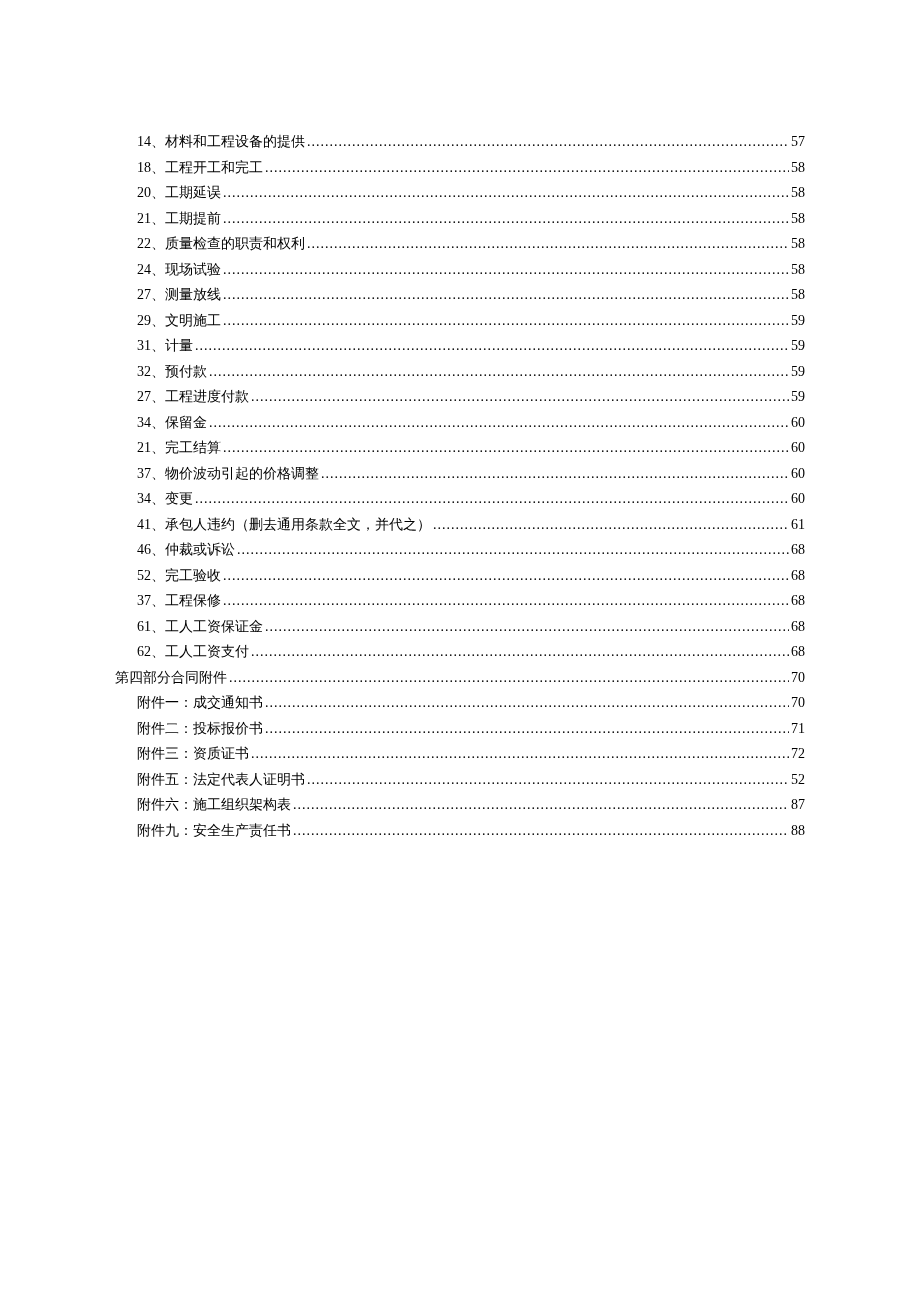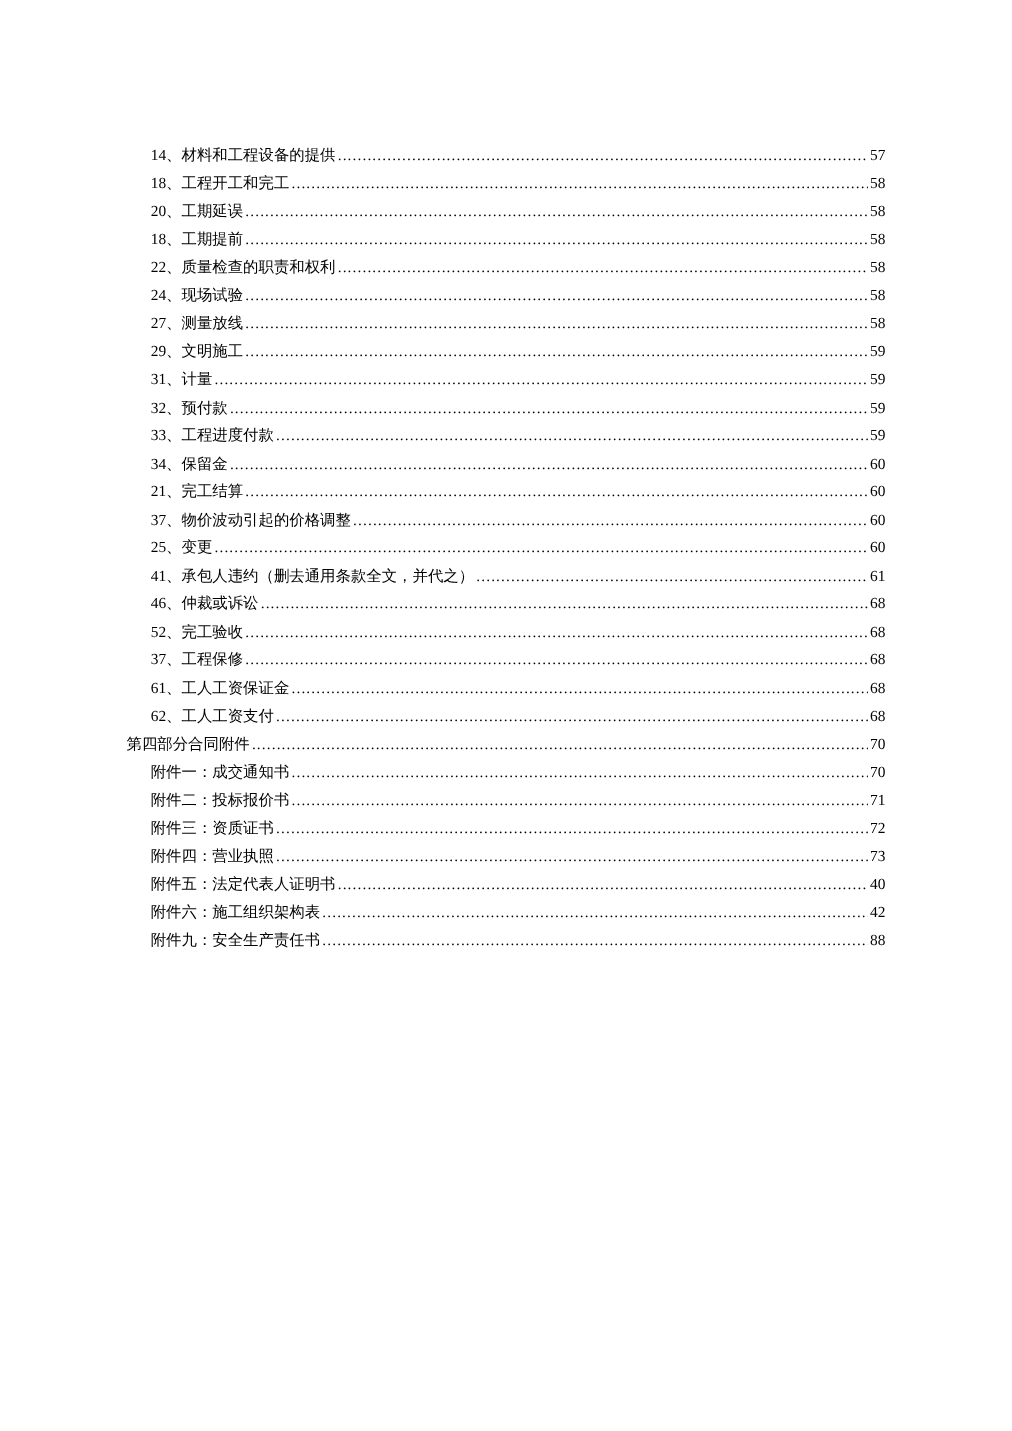--- a/index.html
+++ b/index.html
@@ -62,21 +62,21 @@
       <span class="toc-label">18、工程开工和完工</span>
       <span class="toc-dots"></span>
       <span class="toc-page">58</span>
     </div>
     <div class="toc-row indent">
       <span class="toc-label">20、工期延误</span>
       <span class="toc-dots"></span>
       <span class="toc-page">58</span>
     </div>
     <div class="toc-row indent">
-      <span class="toc-label">18、工期提前</span>
+      <span class="toc-label">21、工期提前</span>
       <span class="toc-dots"></span>
       <span class="toc-page">58</span>
     </div>
     <div class="toc-row indent">
       <span class="toc-label">22、质量检查的职责和权利</span>
       <span class="toc-dots"></span>
       <span class="toc-page">58</span>
     </div>
     <div class="toc-row indent">
       <span class="toc-label">24、现场试验</span>
@@ -97,41 +97,41 @@
       <span class="toc-label">31、计量</span>
       <span class="toc-dots"></span>
       <span class="toc-page">59</span>
     </div>
     <div class="toc-row indent">
       <span class="toc-label">32、预付款</span>
       <span class="toc-dots"></span>
       <span class="toc-page">59</span>
     </div>
     <div class="toc-row indent">
-      <span class="toc-label">33、工程进度付款</span>
+      <span class="toc-label">27、工程进度付款</span>
       <span class="toc-dots"></span>
       <span class="toc-page">59</span>
     </div>
     <div class="toc-row indent">
       <span class="toc-label">34、保留金</span>
       <span class="toc-dots"></span>
       <span class="toc-page">60</span>
     </div>
     <div class="toc-row indent">
       <span class="toc-label">21、完工结算</span>
       <span class="toc-dots"></span>
       <span class="toc-page">60</span>
     </div>
     <div class="toc-row indent">
       <span class="toc-label">37、物价波动引起的价格调整</span>
       <span class="toc-dots"></span>
       <span class="toc-page">60</span>
     </div>
     <div class="toc-row indent">
-      <span class="toc-label">25、变更</span>
+      <span class="toc-label">34、变更</span>
       <span class="toc-dots"></span>
       <span class="toc-page">60</span>
     </div>
     <div class="toc-row indent">
       <span class="toc-label">41、承包人违约（删去通用条款全文，并代之）</span>
       <span class="toc-dots"></span>
       <span class="toc-page">61</span>
     </div>
     <div class="toc-row indent">
       <span class="toc-label">46、仲裁或诉讼</span>
@@ -172,32 +172,27 @@
       <span class="toc-label">附件二：投标报价书</span>
       <span class="toc-dots"></span>
       <span class="toc-page">71</span>
     </div>
     <div class="toc-row indent">
       <span class="toc-label">附件三：资质证书</span>
       <span class="toc-dots"></span>
       <span class="toc-page">72</span>
     </div>
     <div class="toc-row indent">
-      <span class="toc-label">附件四：营业执照</span>
-      <span class="toc-dots"></span>
-      <span class="toc-page">73</span>
-    </div>
-    <div class="toc-row indent">
       <span class="toc-label">附件五：法定代表人证明书</span>
       <span class="toc-dots"></span>
-      <span class="toc-page">40</span>
+      <span class="toc-page">52</span>
     </div>
     <div class="toc-row indent">
       <span class="toc-label">附件六：施工组织架构表</span>
       <span class="toc-dots"></span>
-      <span class="toc-page">42</span>
+      <span class="toc-page">87</span>
     </div>
     <div class="toc-row indent">
       <span class="toc-label">附件九：安全生产责任书</span>
       <span class="toc-dots"></span>
       <span class="toc-page">88</span>
     </div>
   </div>
 
 </body></html>

